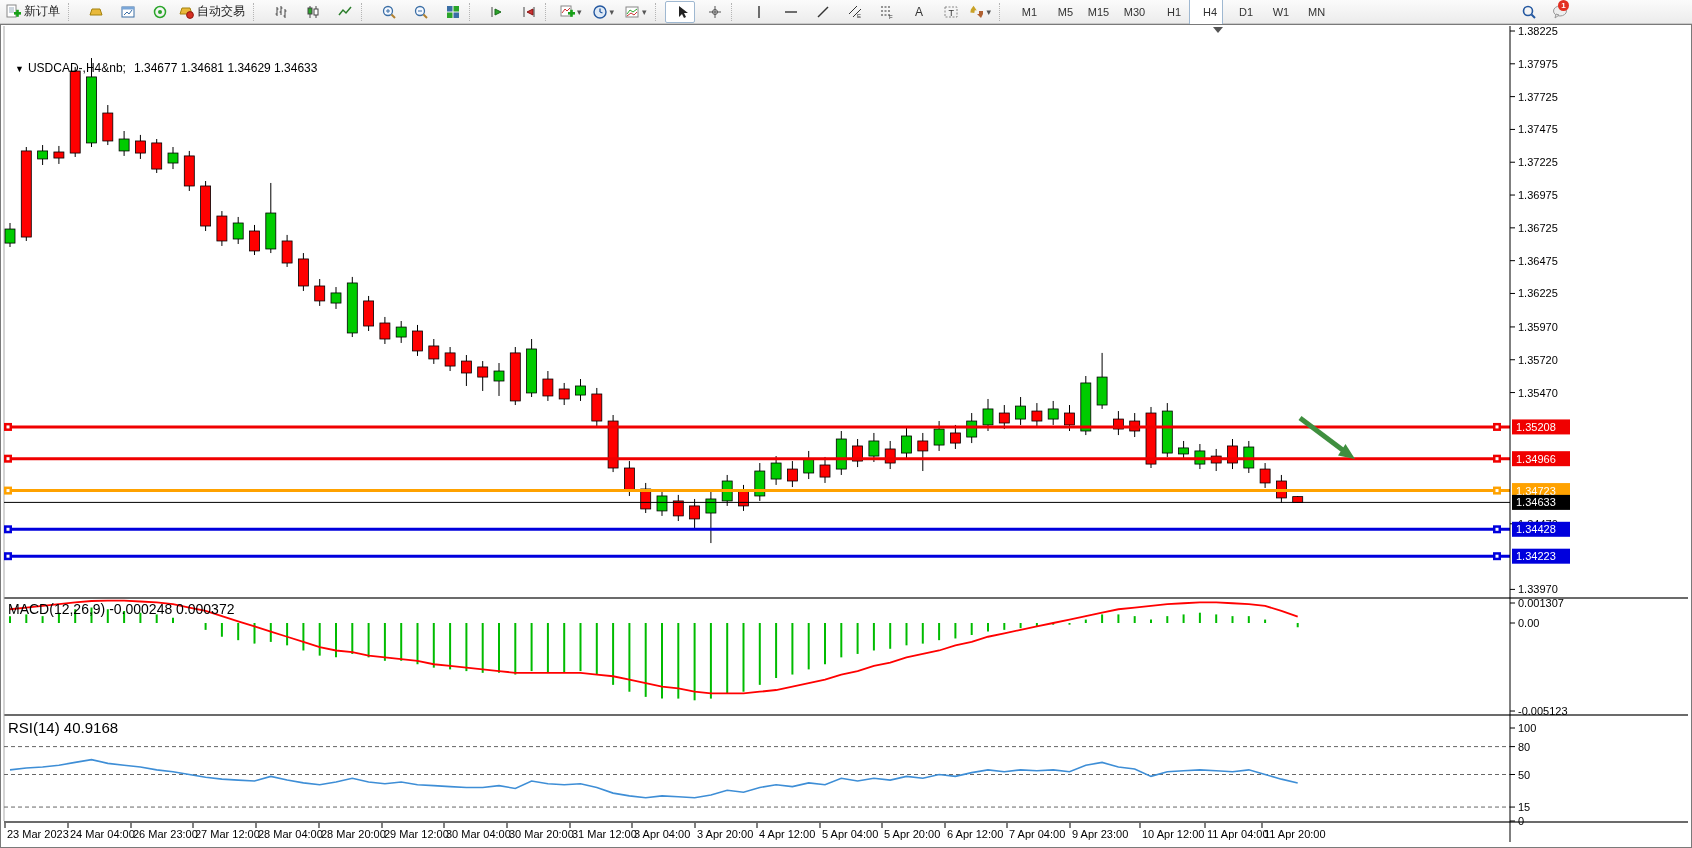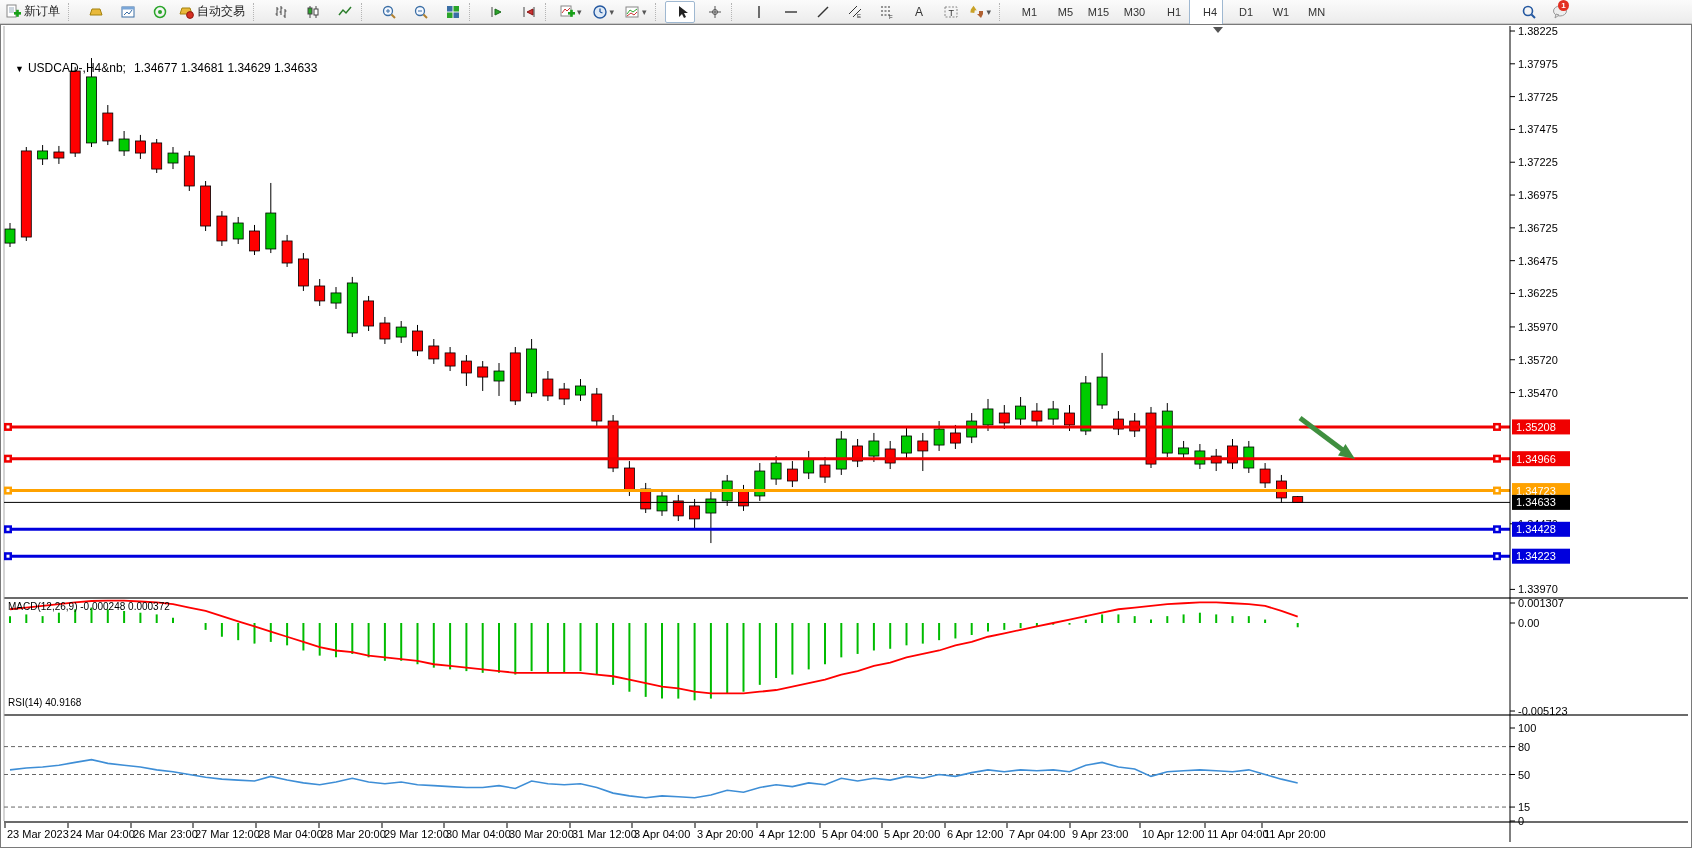--- a/index.html
+++ b/index.html
@@ -18,22 +18,22 @@
   .tf{font-size:11px;color:#333;padding:10px 5px;}
   #right-icons{margin-left:auto;margin-right:118px;display:flex;align-items:center;}
   #chat-badge{position:absolute;margin-left:10px;margin-top:-12px;background:#e33022;color:#fff;
     border-radius:50%;width:11px;height:11px;font-size:8px;line-height:11px;text-align:center;font-weight:bold;}
   
   #chart-window{position:absolute;left:0;top:24px;width:1692px;height:824px;background:#fff;
     border:1px solid #7a7a7a;box-sizing:border-box;}
   #chart-svg{position:absolute;left:0;top:0;}
   .overlay{position:absolute;color:#000;white-space:nowrap;}
   #chart-title{left:14px;top:4px;font-size:12px;margin-top:32px;}
-  #macd-label{left:7px;top:576px;font-size:10px;}
-  #rsi-label{left:7px;top:672px;font-size:10px;}
+  #macd-label{left:7px;top:576px;font-size:14px;}
+  #rsi-label{left:7px;top:694px;font-size:15px;}
   .tri{font-size:9px;margin-right:4px;}
 </style>
 </head>
 <body>
 
 <div id="toolbar">
   <div class="tbtn">
     <span>
         <svg width="16" height="16">
           <rect x="2" y="1" width="9" height="12" fill="#fff" stroke="#888"></rect>

